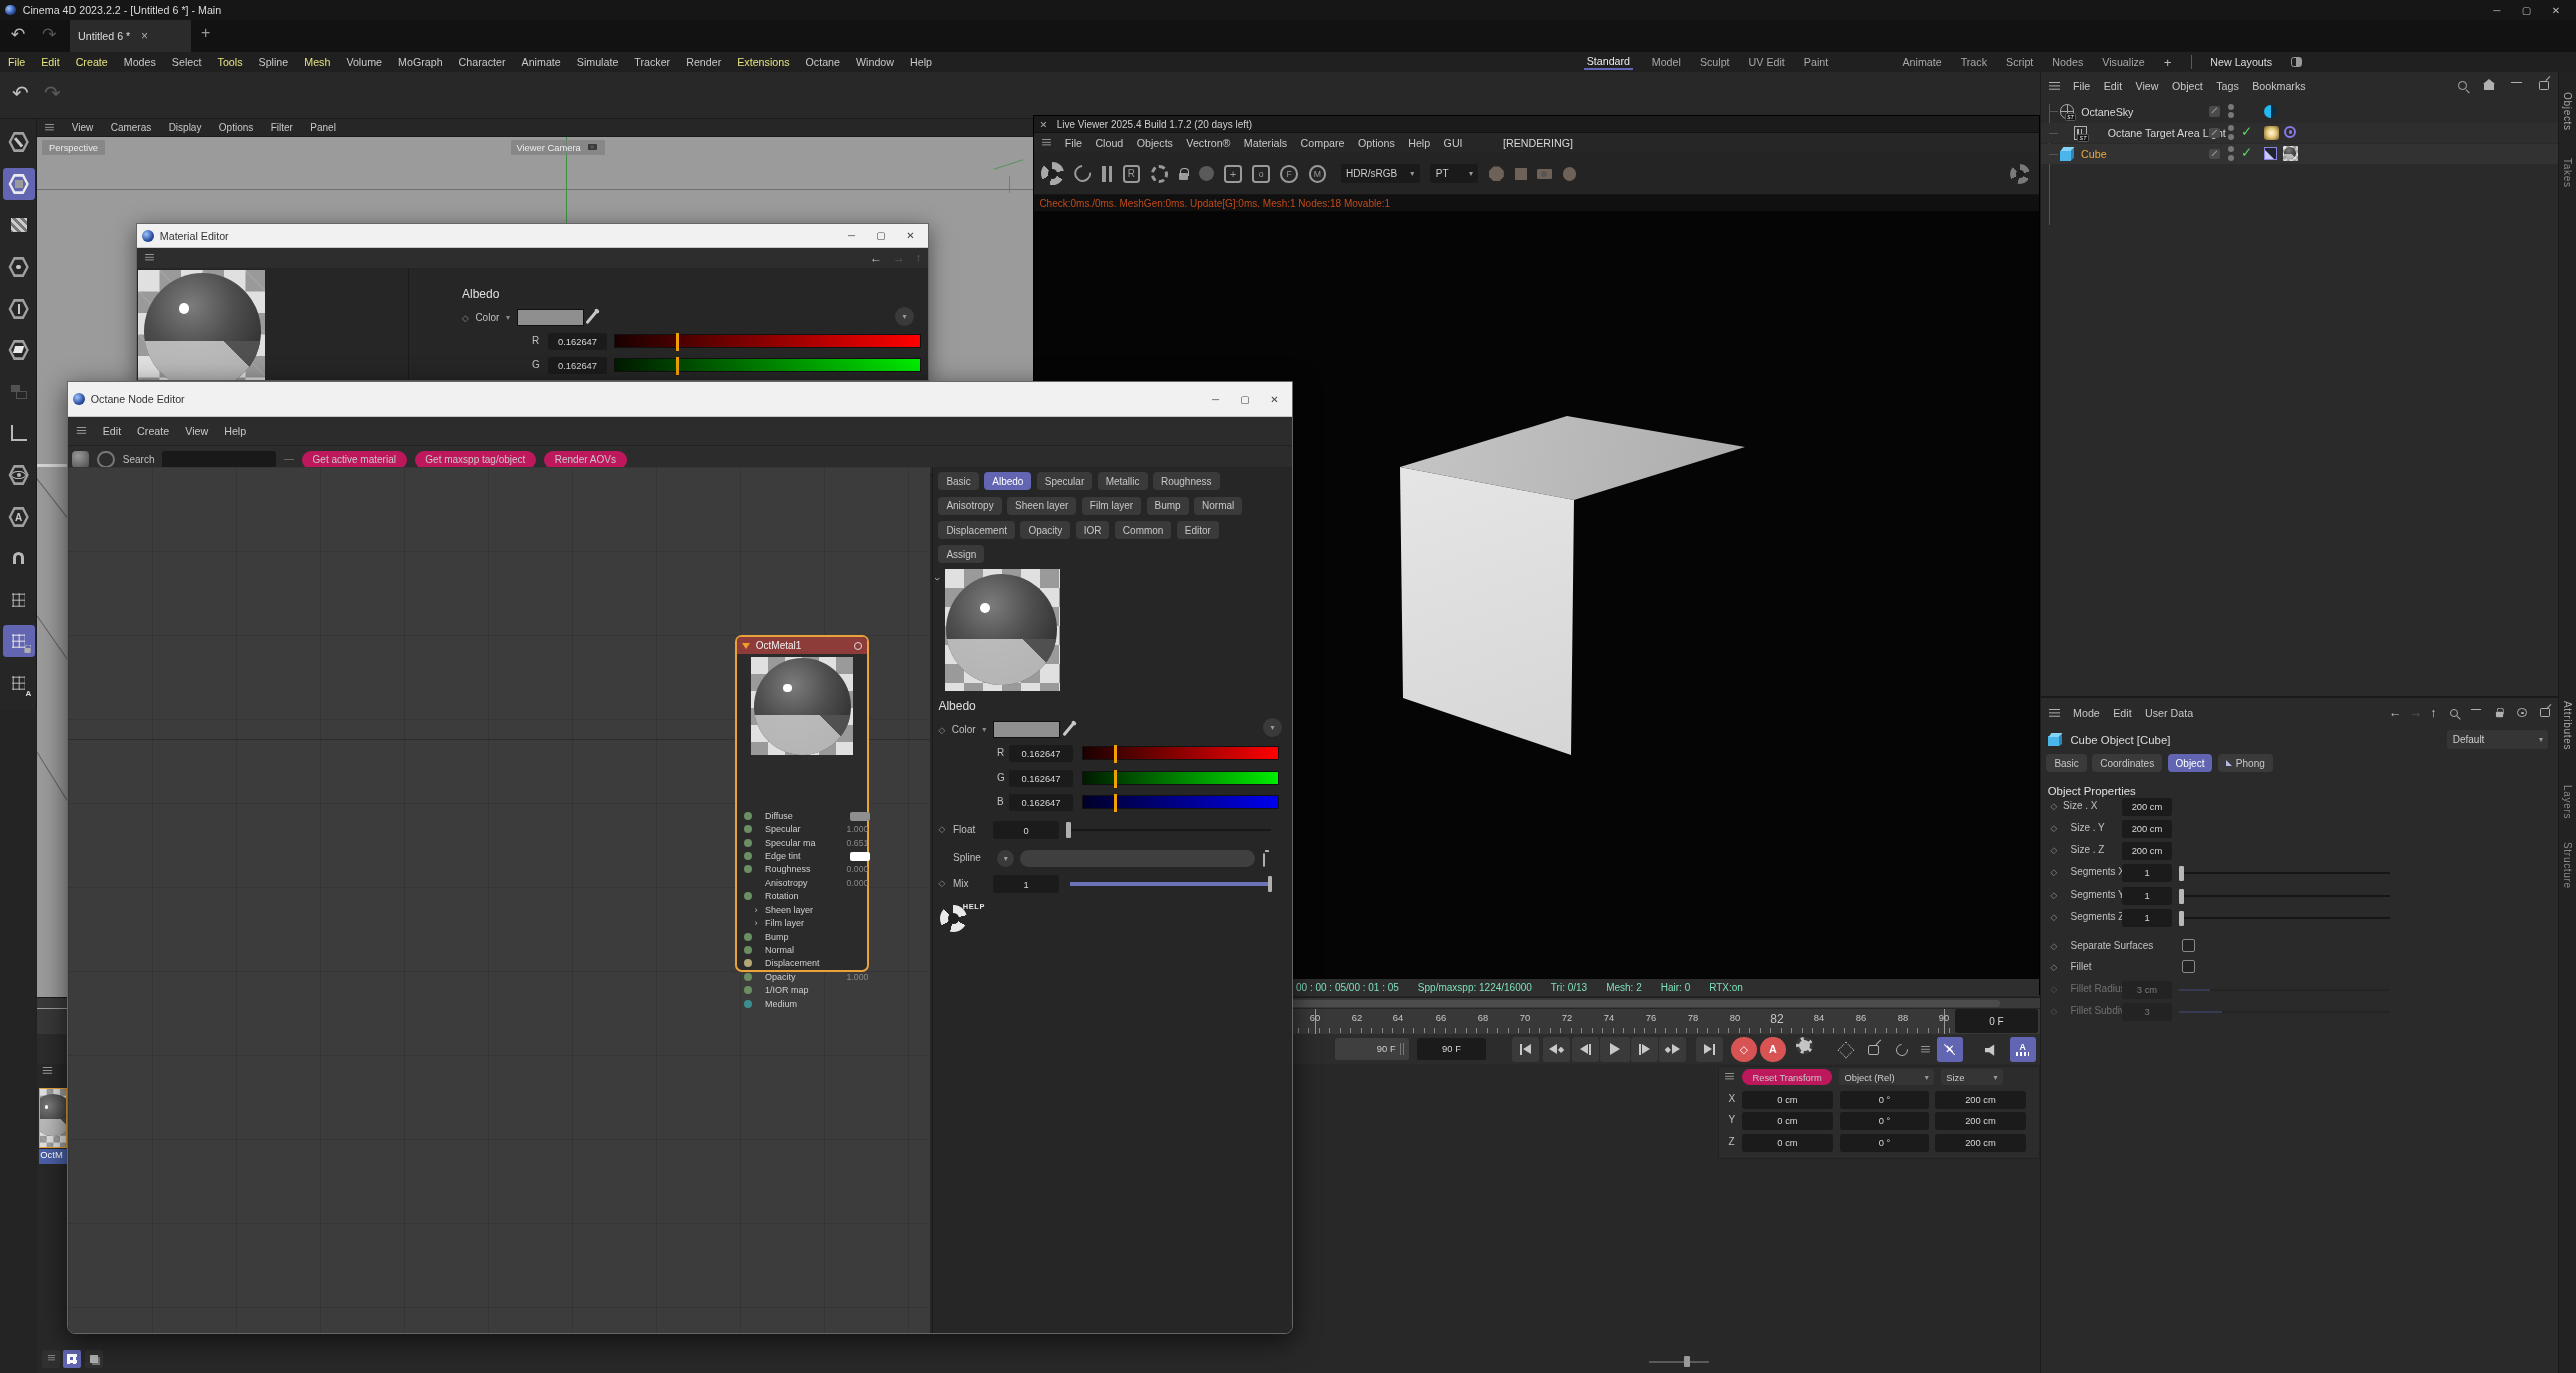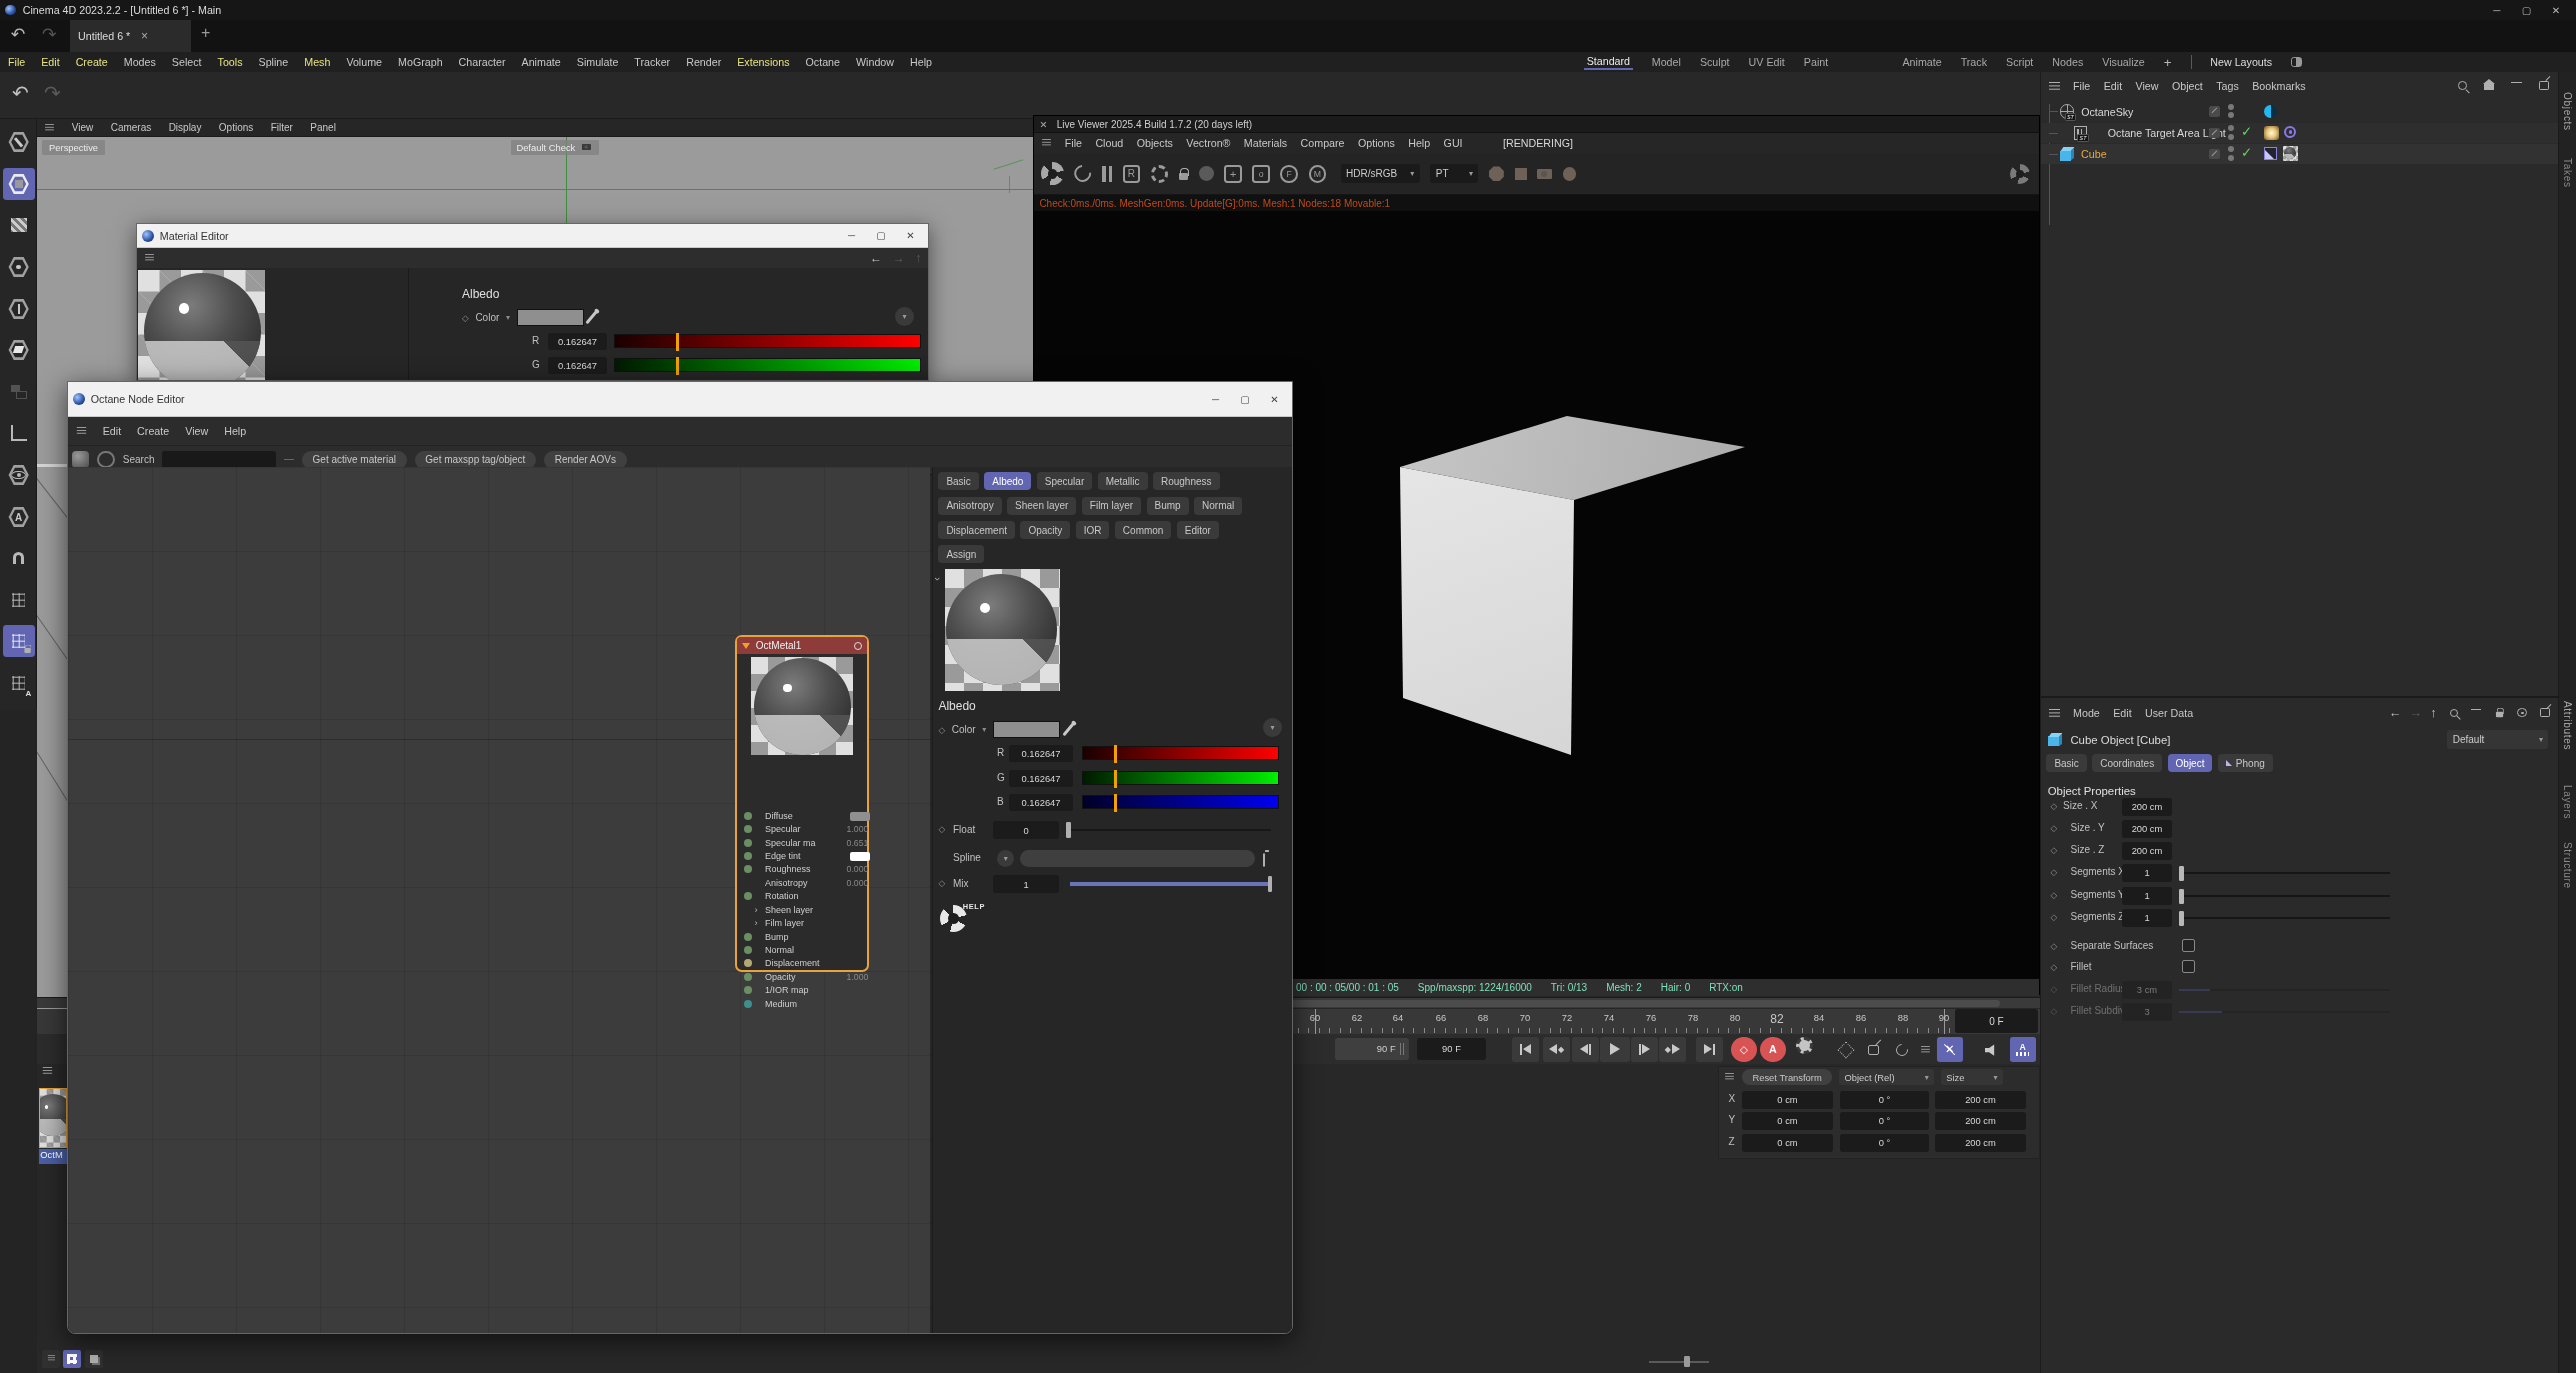--- a/index.html
+++ b/index.html
@@ -5,21 +5,21 @@
   :root{
     --accent-blue:#6165b2; --selection-orange:#e8a33b; --node-header:#8e3c3a;
     --menu-accent-yellow:#e6e37f; --status-warning:#c04a1a; --stats-teal:#7fe0bb;
     --cube-selected-text:#e8a93c;
   }
   *{margin:0;padding:0;box-sizing:border-box;font-family:"Liberation Sans","DejaVu Sans",sans-serif;}
   html,body{width:2576px;height:1374px;background:#262626;overflow:hidden;position:relative;color:#c8c8c8;}
   .a{position:absolute;}
   .flex{display:flex;align-items:center;}
   .burger{display:inline-block;width:10.7px;height:1.3px;background:#b0b0b0;box-shadow:0 3.4px 0 #b0b0b0,0 6.7px 0 #b0b0b0;margin-top:-6.7px;}
-  .pill{background:#404040;border-radius:9.4px;color:#c8c8c8;display:inline-flex;align-items:center;justify-content:center;padding:0 10.7px;height:18px;font-size:10px;white-space:nowrap;}
+  .pill{background:#be185d;border-radius:9.4px;color:#c8c8c8;display:inline-flex;align-items:center;justify-content:center;padding:0 10.7px;height:18px;font-size:10px;white-space:nowrap;}
   .tab-pill{background:#3a3a3a;border-radius:4px;color:#c8c8c8;display:inline-flex;align-items:center;justify-content:center;padding:0 8px;height:18px;font-size:10px;white-space:nowrap;}
   .tab-pill.active{background:var(--accent-blue);color:#fff;}
   .valbox{background:#1b1b1b;border-radius:2.7px;color:#d8d8d8;font-size:9.4px;display:flex;align-items:center;justify-content:center;}
   .vlabel{color:#c0c0c0;font-size:10px;white-space:nowrap;}
   .diam{color:#9a9a9a;font-size:8.7px;}
   .checker{background-color:#e0e0e0;background-image:linear-gradient(45deg,#9a9a9a 25%,transparent 25%,transparent 75%,#9a9a9a 75%),linear-gradient(45deg,#9a9a9a 25%,transparent 25%,transparent 75%,#9a9a9a 75%);}
   .sphere{position:absolute;border-radius:50%;overflow:hidden;background:radial-gradient(circle at 40% 28%,#7c7c7c 0%,#4e4e4e 40%,#2e2e2e 78%,#1f1f1f 100%);}
   .sphere .floor{position:absolute;left:-10%;right:-10%;bottom:-4%;height:46%;background-color:#cdcdcd;background-image:linear-gradient(45deg,#555 25%,transparent 25%,transparent 75%,#555 75%),linear-gradient(45deg,#555 25%,transparent 25%,transparent 75%,#555 75%);opacity:.85;}
   .sphere .spec{position:absolute;width:9%;height:9%;border-radius:50%;background:#fff;left:30%;top:26%;}
   .winbar{background:#f1f1f1;display:flex;align-items:center;border-bottom:0.7px solid #c8c8c8;}
@@ -347,21 +347,21 @@
     <div class="a" style="left:956px;top:27px;width:31px;height:1.3px;background:#3f8f3f;opacity:.7;transform:rotate(-18deg);"></div>
     <div class="a" style="left:972px;top:39px;width:1.3px;height:17.4px;background:#3f8f3f;opacity:.7;"></div>
     <div class="a" style="left:-40px;top:376px;width:134px;height:1.3px;background:rgba(30,30,30,.45);transform:rotate(52deg);"></div>
     <div class="a" style="left:-40px;top:517px;width:134px;height:1.3px;background:rgba(30,30,30,.45);transform:rotate(55deg);"></div>
     <div class="a" style="left:-40px;top:658px;width:134px;height:1.3px;background:rgba(30,30,30,.45);transform:rotate(58deg);"></div>
     <div class="a" style="left:0;top:327px;width:34px;height:3.4px;background:rgba(245,245,245,.65);"></div>
     <div class="a" style="left:5.4px;top:2.7px;background:rgba(128,128,128,.75);color:#ececec;font-size:9.4px;padding:2px 6.7px;border-radius:1.3px;">
       <span>Perspective</span>
     </div>
     <div class="a flex" style="left:474px;top:2.7px;background:rgba(128,128,128,.75);color:#ececec;font-size:9.4px;padding:2px 5.4px;border-radius:1.3px;gap:4px;">
-      <span>Default Check</span>
+      <span>Viewer Camera</span>
       <span class="cam" style="transform:scale(.6);background:#3a3a3a;"></span>
     </div>
   </div>
 </div>
 
 <div class="a" style="left:37px;top:1010px;width:2003px;height:364px;background:#282828;"></div>
 <div class="a" style="left:0;top:710px;width:37px;height:664px;background:#242424;"></div>
 
 <div class="a" style="left:37px;top:997px;width:2003px;height:11.4px;background:#3a3a3a;border-top:0.7px solid #1c1c1c;">
   <div style="position:absolute;left:62%;top:2px;width:36%;height:7.4px;background:#4c4c4c;border-radius:3.4px;"></div>

